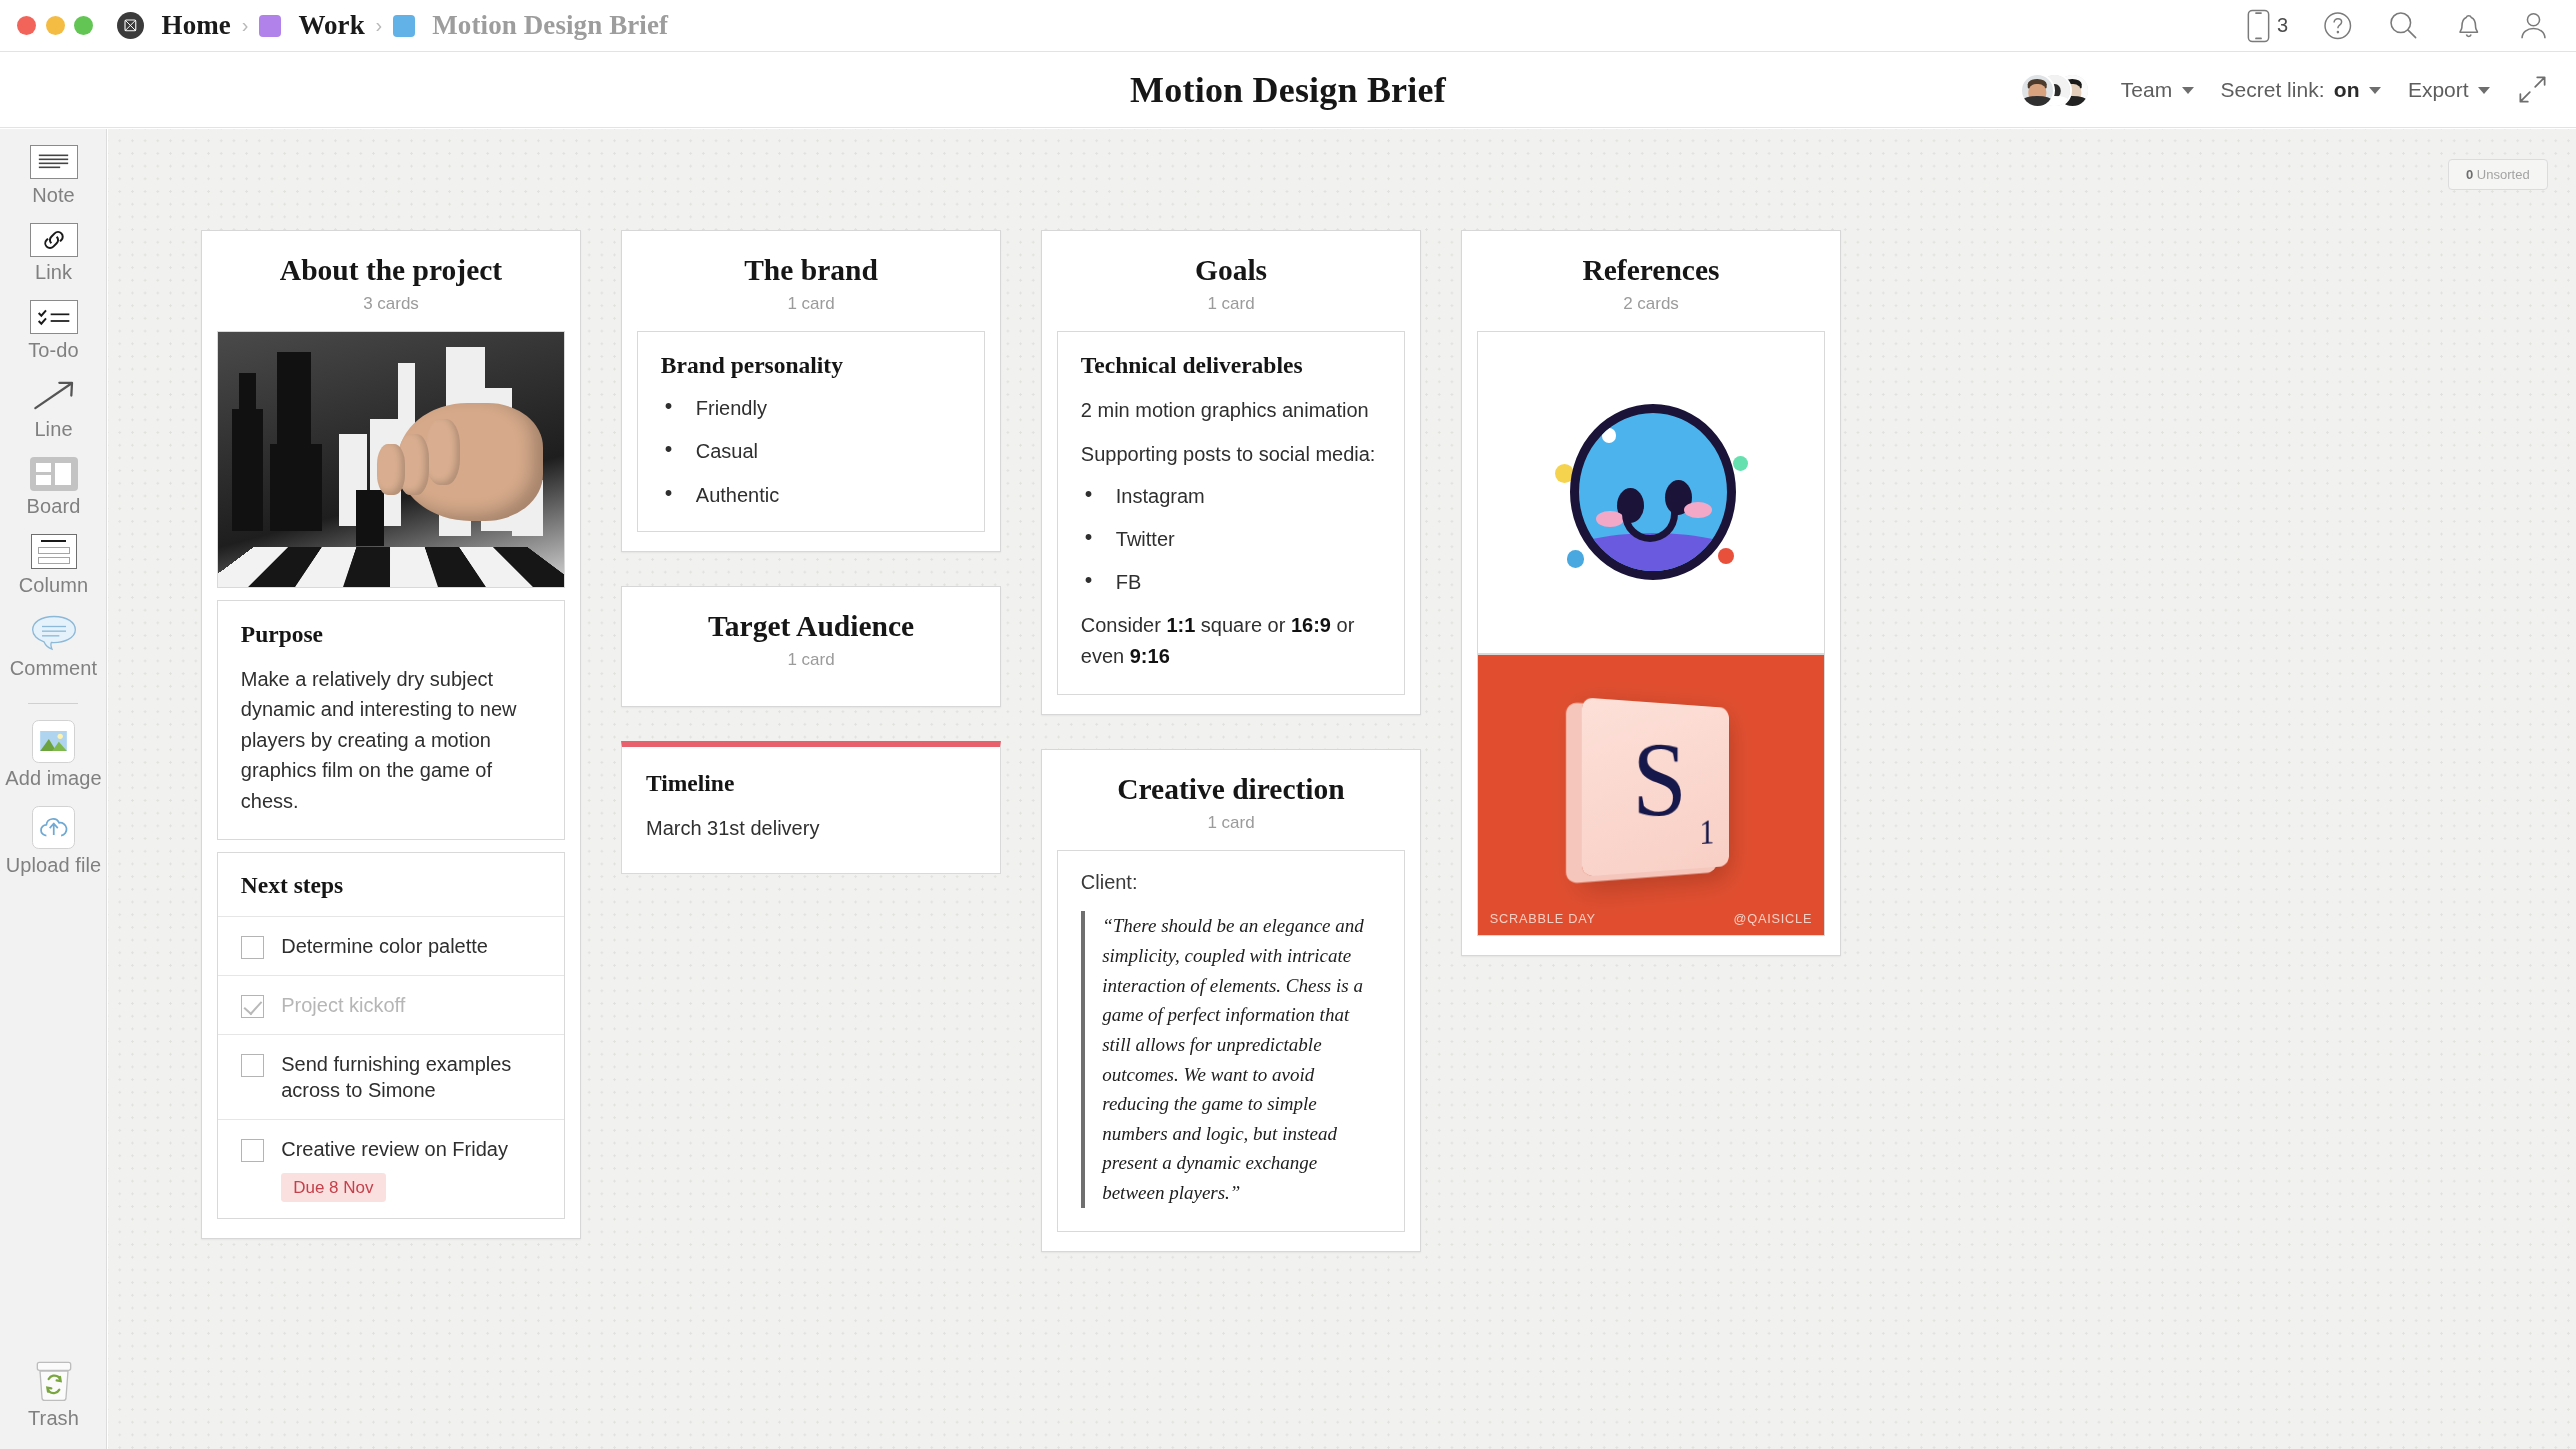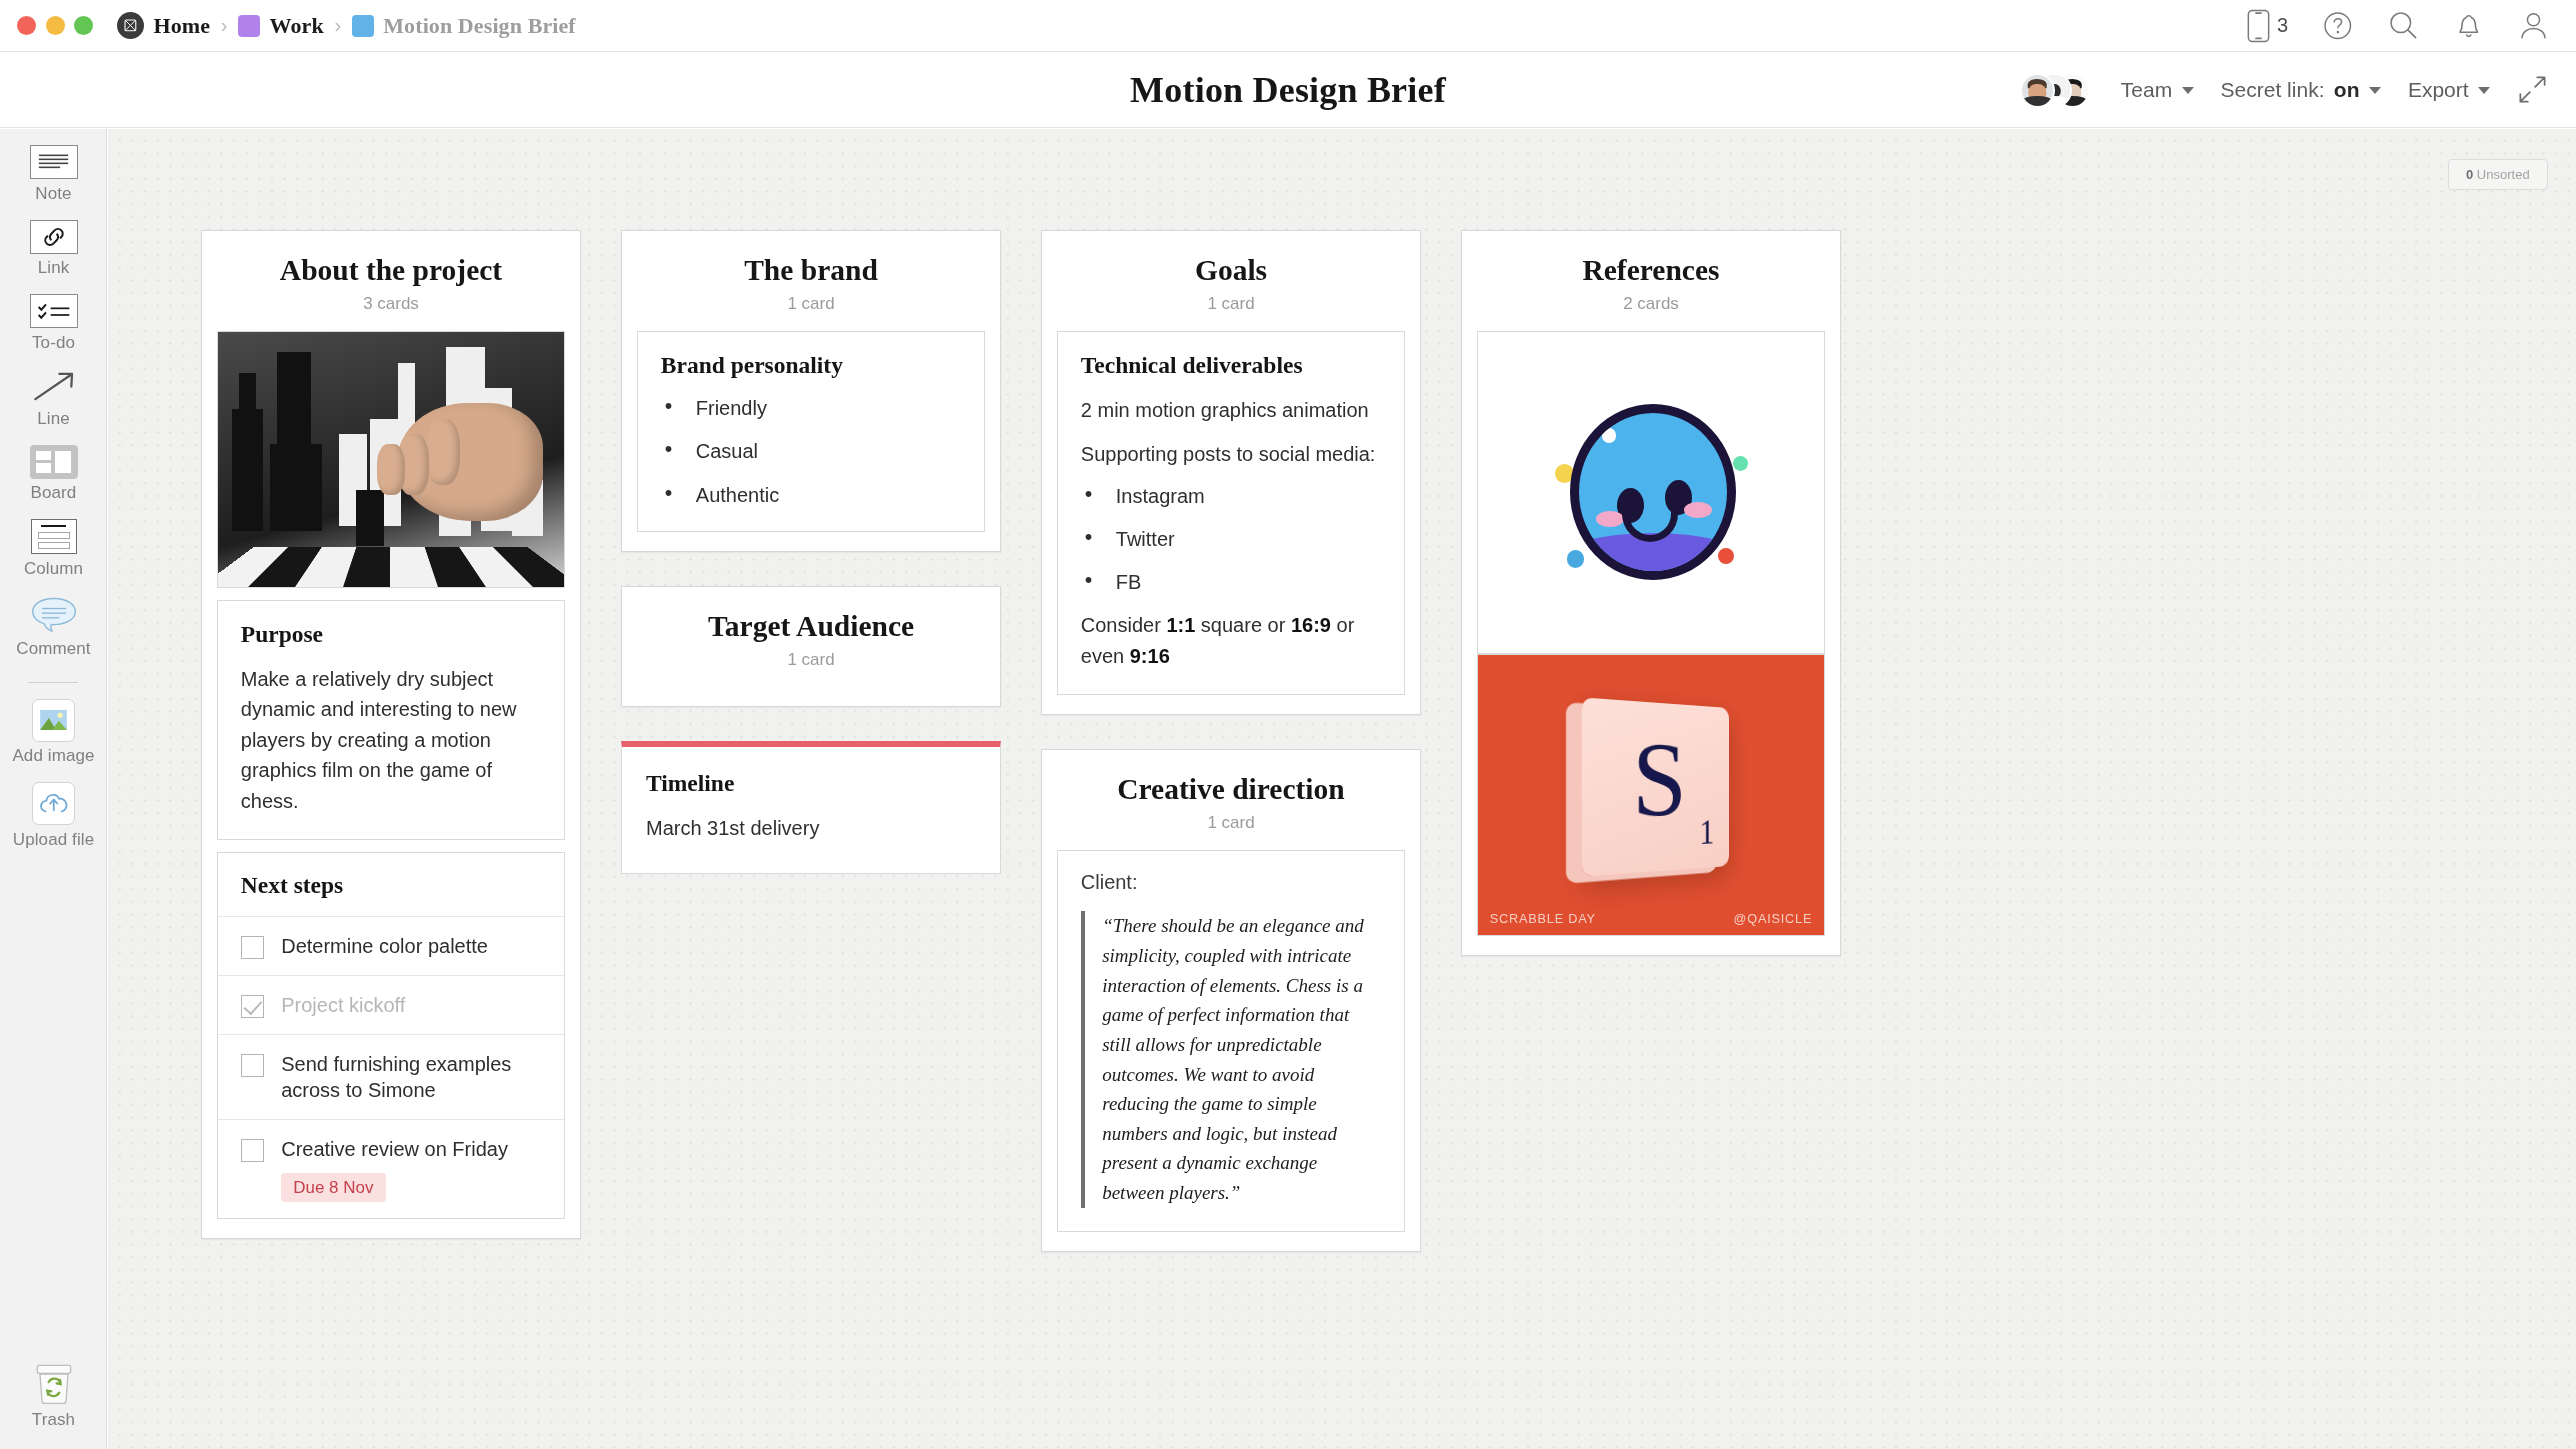--- a/index.html
+++ b/index.html
@@ -32,21 +32,21 @@
   }
   .home-badge {
     width: 27px; height: 27px; border-radius: 50%;
     background: #3b3b3b; display: flex; align-items: center; justify-content: center;
   }
   .sq { width: 22px; height: 22px; border-radius: 4px; }
   .sq.purple { background: #b183ea; }
   .sq.blue { background: #62b2e8; }
   .crumb-label {
     font-family: "Liberation Serif", serif;
-    font-size: 22px; font-weight: 700; color: #1a1a1a; letter-spacing: 0.1px;
+    font-size: 27px; font-weight: 700; color: #1a1a1a; letter-spacing: 0.1px; margin-left: 8px;
   }
   .crumb-label.dim { color: #9d9d9d; font-weight: 700; }
 
   .topbar-right {
     margin-left: auto; margin-right: 27px;
     display: flex; align-items: center; gap: 35px;
   }
   .ticon { display: flex; align-items: center; gap: 6.7px; color: #7a7a7a; }
   .ticon svg { display: block; }
   .phone-count { font-size: 20px; color: #4d4d4d; }
@@ -110,21 +110,21 @@
     position: absolute; left: 0; top: 129px;
     width: 107px; height: 1320px;
     background: #f2f2f2;
     border-right: 0.7px solid #dcdcdc;
   }
   .tool {
     width: 107px; display: flex; flex-direction: column;
     align-items: center; margin-top: 16px;
   }
   .tool .glyph { display: flex; align-items: center; justify-content: center; }
-  .tool .tlabel { font-size: 17px; color: #808080; margin-top: 4.7px; letter-spacing: 0.1px; }
+  .tool .tlabel { font-size: 20px; color: #808080; margin-top: 4.7px; letter-spacing: 0.1px; }
   .tool-div { width: 50px; height: 0.7px; background: #d0d0d0; margin: 23px auto 5.4px; }
   .trash-tool { position: absolute; bottom: 19px; left: 0; }
 
   .box-icon {
     width: 48px; height: 34px; background: #fff;
     border: 1.3px solid #8a8a8a; display: flex; align-items: center; justify-content: center;
   }
   .board-icon {
     width: 48px; height: 34px; background: #c3c3c3; border-radius: 4px;
     display: flex; align-items: center; justify-content: center; gap: 3.4px;

